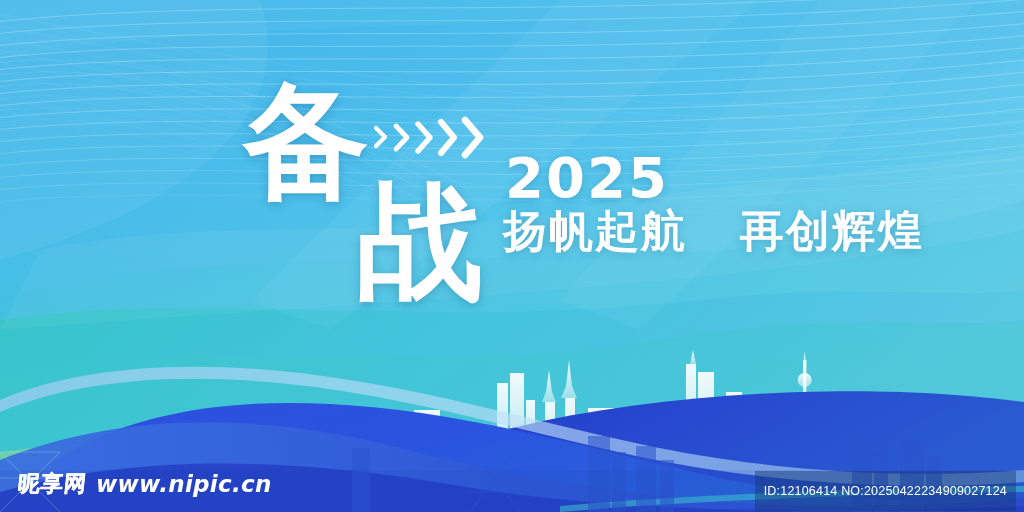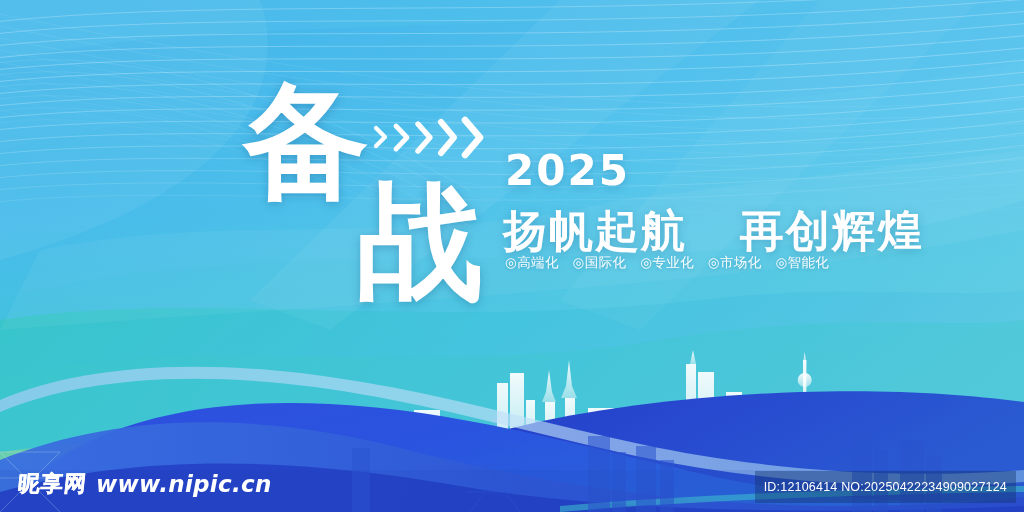--- a/index.html
+++ b/index.html
@@ -32,21 +32,21 @@
     color:#ffffff;font-size:16px;letter-spacing:7.5px;
     font-weight:600;opacity:.96;
     font-family:"Liberation Sans","DejaVu Sans",sans-serif;
     pointer-events:auto;
   }
 
   .chevrons{position:absolute;left:372px;top:116px;width:120px;height:46px;pointer-events:auto;}
 
   .year{
     position:absolute;left:505px;top:150px;
-    color:#ffffff;font-size:42px;font-weight:700;letter-spacing:2px;
+    color:#ffffff;font-size:56px;font-weight:700;letter-spacing:2px;
     line-height:1;
     font-family:"DejaVu Sans","Liberation Sans",sans-serif;
     text-shadow:0 2px 8px rgba(10,70,120,.22);
     pointer-events:auto;
   }
   .slogan{
     position:absolute;left:503px;top:208px;
     color:#ffffff;font-size:44px;font-weight:700;line-height:1.05;
     letter-spacing:2px;
     font-family:"DejaVu Sans","Liberation Sans",sans-serif;
@@ -76,21 +76,21 @@
     letter-spacing:1px;
     -webkit-text-stroke:0.5px #fff;
     transform:skewX(-6deg);
   }
   .wm-url{
     color:#ffffff;font-size:23px;font-style:italic;font-weight:700;
     font-family:"DejaVu Sans","Liberation Sans",sans-serif;
     letter-spacing:.3px;
   }
   .idbar{
-    position:absolute;right:8px;top:471px;height:32px;
+    position:absolute;right:8px;top:471px;height:40px;
     display:flex;align-items:center;padding:0 9px;
     background:rgba(18,52,110,.42);
     color:#ffffff;font-size:12.5px;letter-spacing:.2px;
     font-family:"Liberation Sans","DejaVu Sans",sans-serif;
     pointer-events:auto;
   }
 </style>
 </head>
 <body>
 
@@ -326,27 +326,20 @@
     </svg>
 
     <div class="year">2025</div>
 
     <div class="slogan">
       <span>扬帆起航</span>
       <span class="gap"></span>
       <span>再创辉煌</span>
     </div>
 
-    <div class="keywords">
-      <span class="kw">◎高端化</span>
-      <span class="kw">◎国际化</span>
-      <span class="kw">◎专业化</span>
-      <span class="kw">◎市场化</span>
-      <span class="kw">◎智能化</span>
-    </div>
   </div>
 
   <div class="wm">
     <span class="wm-logo">昵享网</span>
     <span class="wm-url">www.nipic.cn</span>
   </div>
 
   <div class="idbar">ID:12106414 NO:20250422234909027124</div>
 
 </div>

